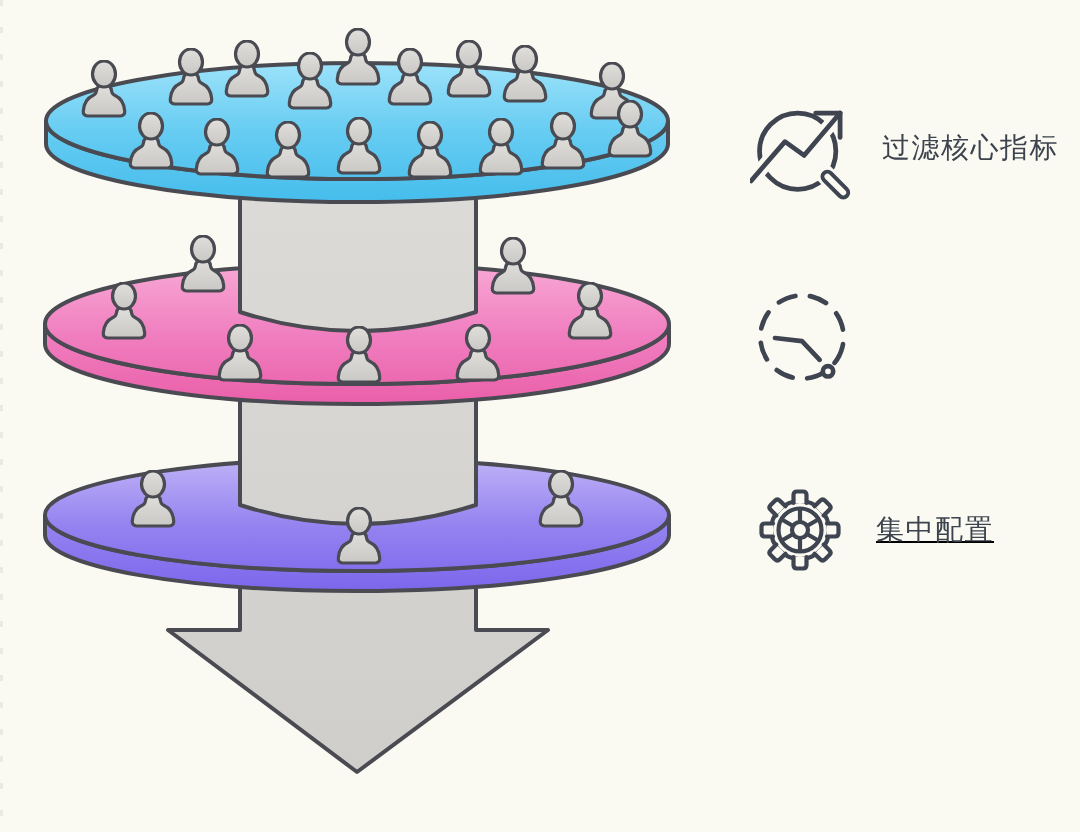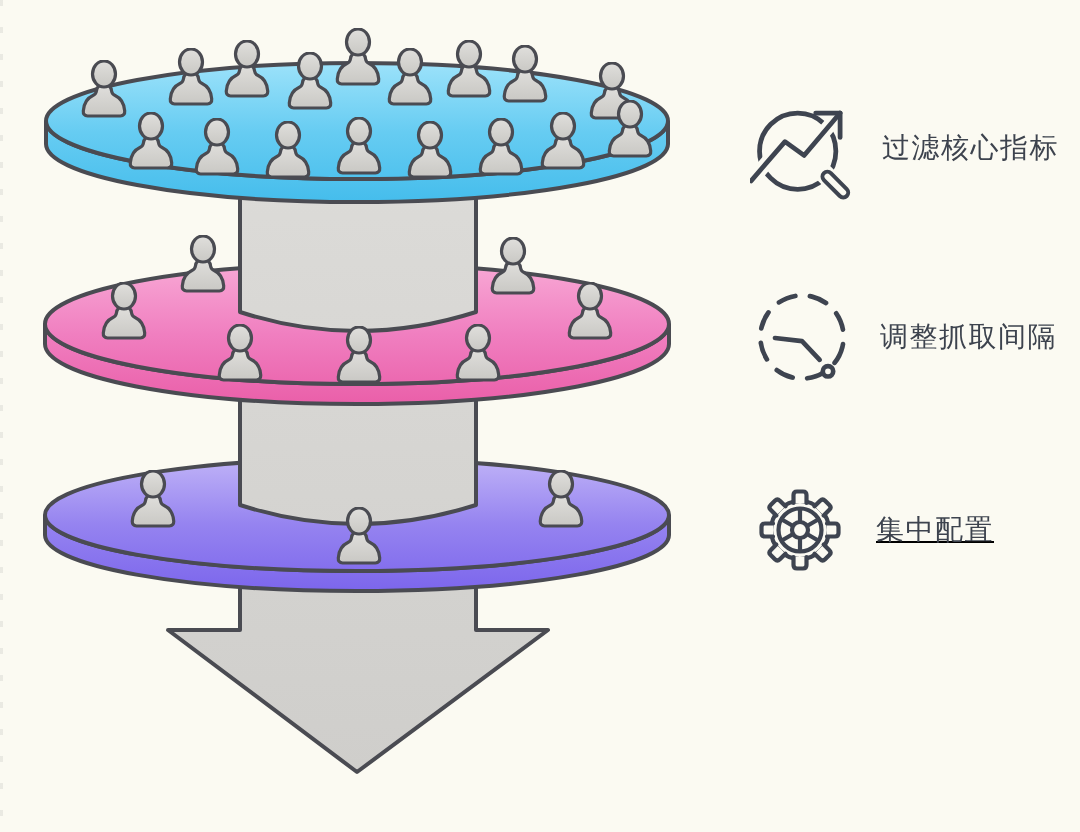--- a/index.html
+++ b/index.html
@@ -156,21 +156,20 @@
   </div>
 
   <div class="legend-row r2">
     <svg class="legend-icon" width="104" height="104" viewBox="0 0 100 100">
       <g fill="none" stroke="#3e4450" stroke-width="4.5" stroke-linecap="round" stroke-linejoin="round">
         <circle cx="50" cy="50" r="40" stroke-dasharray="17 14" transform="rotate(14 50 50)"></circle>
         <path d="M 24 51 L 50 54 L 67 72"></path>
         <circle cx="75" cy="83" r="5" fill="#fbfaf2"></circle>
       </g>
     </svg>
-    <div class="legend-label">调整抓取间隔</div>
   </div>
 
   <div class="legend-row r3">
     <svg class="legend-icon" width="100" height="100" viewBox="0 0 100 100">
       <g fill="none" stroke="#3e4450" stroke-width="4.2" stroke-linejoin="round">
         <circle cx="50" cy="50" r="29" fill="#fbfaf2"></circle>
         <g fill="#fbfaf2" stroke-linecap="round">
           <path d="M 43.5 23 V 15 Q 43.5 11.5 47 11.5 L 53 11.5 Q 56.5 11.5 56.5 15 V 23"></path>
           <path d="M 43.5 23 V 15 Q 43.5 11.5 47 11.5 L 53 11.5 Q 56.5 11.5 56.5 15 V 23" transform="rotate(45 50 50)"></path>
           <path d="M 43.5 23 V 15 Q 43.5 11.5 47 11.5 L 53 11.5 Q 56.5 11.5 56.5 15 V 23" transform="rotate(90 50 50)"></path>

